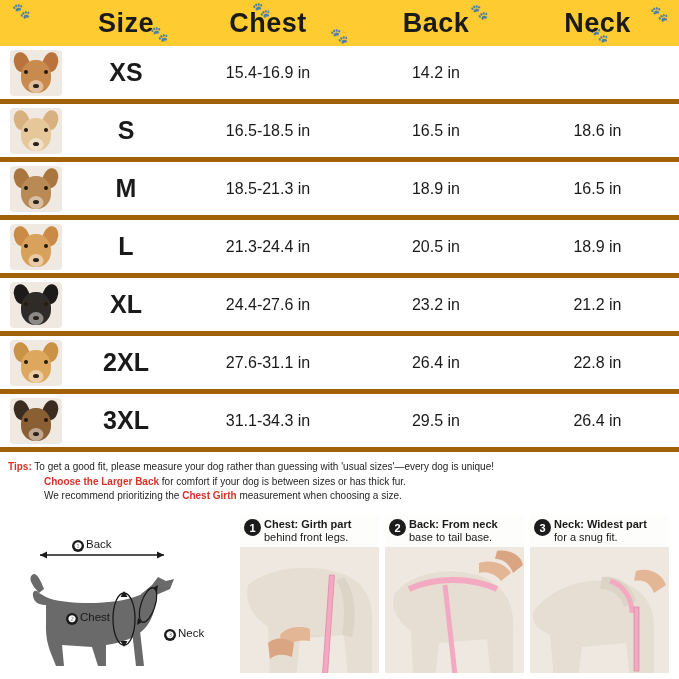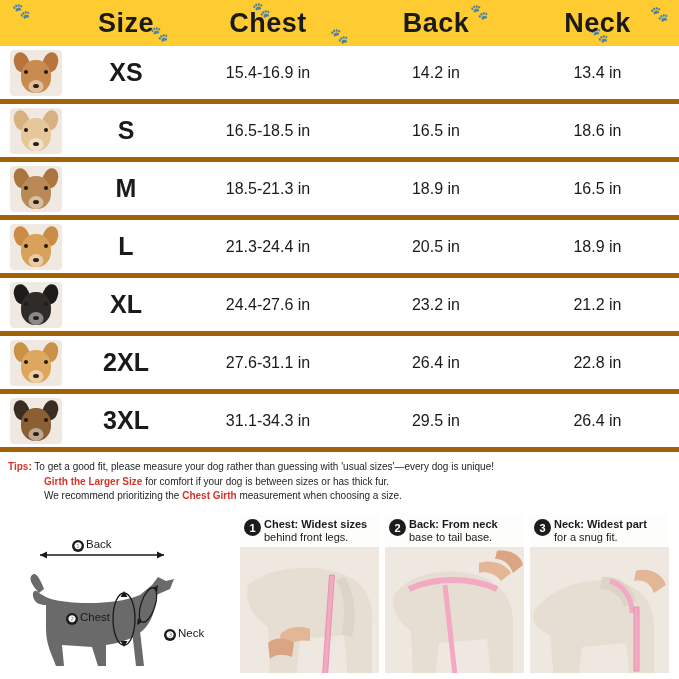--- a/index.html
+++ b/index.html
@@ -201,21 +201,20 @@
             <div class="face" style="background:#c98a4e"></div>
             <div class="snout"></div>
             <div class="eye l"></div>
             <div class="eye r"></div>
             <div class="nose"></div>
           </div>
         </div>
         <div class="cell size c-size">XS</div>
         <div class="cell c-chest">15.4-16.9 in</div>
         <div class="cell c-back">14.2 in</div>
-        <div class="cell c-neck">13.4 in</div>
       </div>
       <div class="row">
         <div class="cell c-img">
           <div class="dogimg" style="background:#efe9e2">
             <div class="ear-l" style="background:#d8b181"></div>
             <div class="ear-r" style="background:#d8b181"></div>
             <div class="face" style="background:#e6c79a"></div>
             <div class="snout"></div>
             <div class="eye l"></div>
             <div class="eye r"></div>
@@ -313,21 +312,21 @@
         <div class="cell c-neck">26.4 in</div>
       </div>
     </div>
 
   <div class="tips">
     <div>
       <span class="lead">Tips:</span>
       <span>To get a good fit, please measure your dog rather than guessing with 'usual sizes'—every dog is unique!</span>
     </div>
     <div class="row2">
-      <span class="hl">Girth the Larger Size</span><span> for comfort if your dog is between sizes or has thick fur.</span>
+      <span class="hl">Choose the Larger Back</span><span> for comfort if your dog is between sizes or has thick fur.</span>
     </div>
     <div class="row3">
       <span>We recommend prioritizing the </span><span class="hl">Chest Girth</span><span> measurement when choosing a size.</span>
     </div>
   </div>
 
   <div class="bottom">
 
     <div class="diagram">
       <svg width="228" height="164" viewBox="0 0 228 164">
@@ -372,21 +371,21 @@
       <svg width="139" height="164" viewBox="0 0 139 164">
         <rect width="139" height="164" fill="#efe8e0"></rect>
         <path d="M8 70 C30 52 70 48 100 58 C124 66 134 84 132 110 L132 164 L108 164
                  L104 120 L60 124 L56 164 L30 164 L28 112 C16 104 4 90 8 70 Z" fill="#e6ded3"></path>
         <path d="M96 66 C104 76 106 96 102 120 L112 122 C118 98 114 76 104 62 Z" fill="#ddd4c8"></path>
         <rect x="86" y="60" width="5" height="100" fill="#f3a9c2" stroke="#e38aa8" stroke-width="0.8" transform="rotate(4 88 110)"></rect>
         <path d="M40 120 C46 112 60 110 70 114 L70 126 C58 124 48 128 42 134 Z" fill="#e3b795"></path>
         <path d="M28 128 C34 122 46 122 54 128 L52 142 C42 138 34 140 30 144 Z" fill="#d9a583"></path>
       </svg>
       <div class="caption">
-        <b>Chest: Widest sizes</b><br>
+        <b>Chest: Girth part</b><br>
         <span>behind front legs.</span>
       </div>
       <div class="badge">1</div>
     </div>
 
     <div class="panel">
       <svg width="139" height="164" viewBox="0 0 139 164">
         <rect width="139" height="164" fill="#efe8e0"></rect>
         <path d="M10 78 C28 58 60 52 92 60 C118 68 130 88 128 114 L128 164 L106 164
                  L102 124 L54 128 L50 164 L28 164 L26 116 C14 108 4 94 10 78 Z" fill="#e6ded3"></path>

